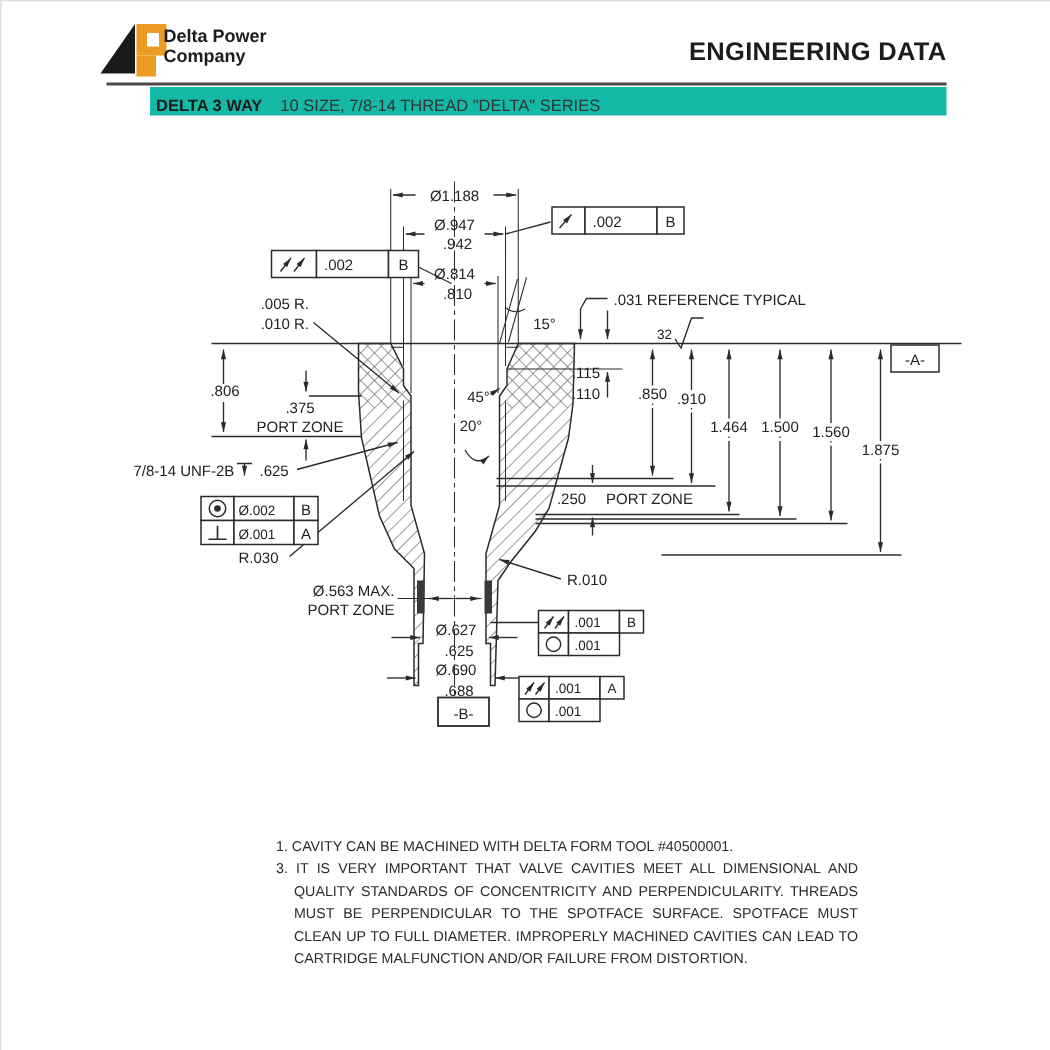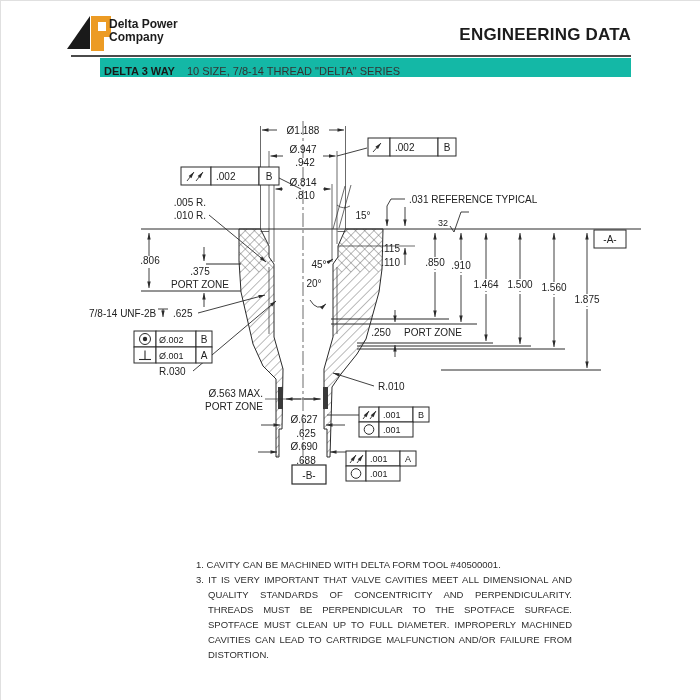--- a/index.html
+++ b/index.html
@@ -14,21 +14,21 @@
             display:flex;align-items:flex-end;font-size:11px;margin-left:29px;}
   .titlebar .tb-left{font-weight:bold;color:#1a1a1a;margin-left:4px;}
   .titlebar .tb-right{color:#333;margin-left:12px;}
   
   .drawing{position:absolute;left:0;top:78px;}
   svg text{font-family:"Liberation Sans", sans-serif;font-size:10px;fill:#222;}
   svg .sm{font-size:9px;}
   
   .notes{position:absolute;left:183px;top:556px;width:388px;font-size:9.5px;color:#2d2d2d;line-height:15px;}
   .notes .nt{font-weight:bold;}
-  .notes .note{text-align:justify;padding-left:12px;text-indent:-12px;margin-left:12px;}
+  .notes .note{text-align:justify;padding-left:12px;text-indent:-12px;}
 </style>
 </head>
 <body>
 
 <div class="page">
 
   <svg class="logo-mark" width="50" height="42" viewBox="0 0 50 42">
     <polygon points="2,36 25,3 25,36" fill="#1a1a1a"></polygon>
     <g>
       <rect x="26" y="3" width="20" height="21" fill="#EC9B24"></rect>

